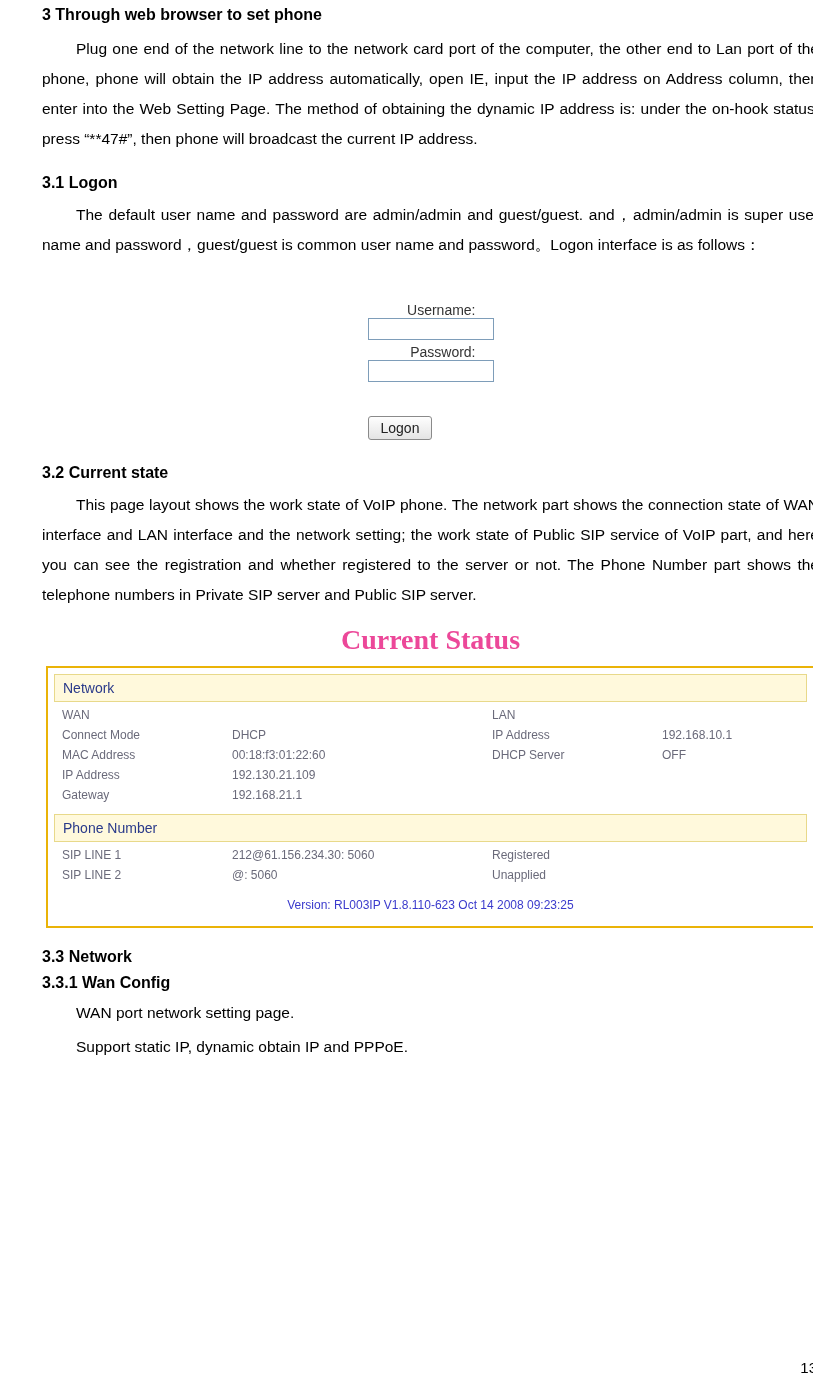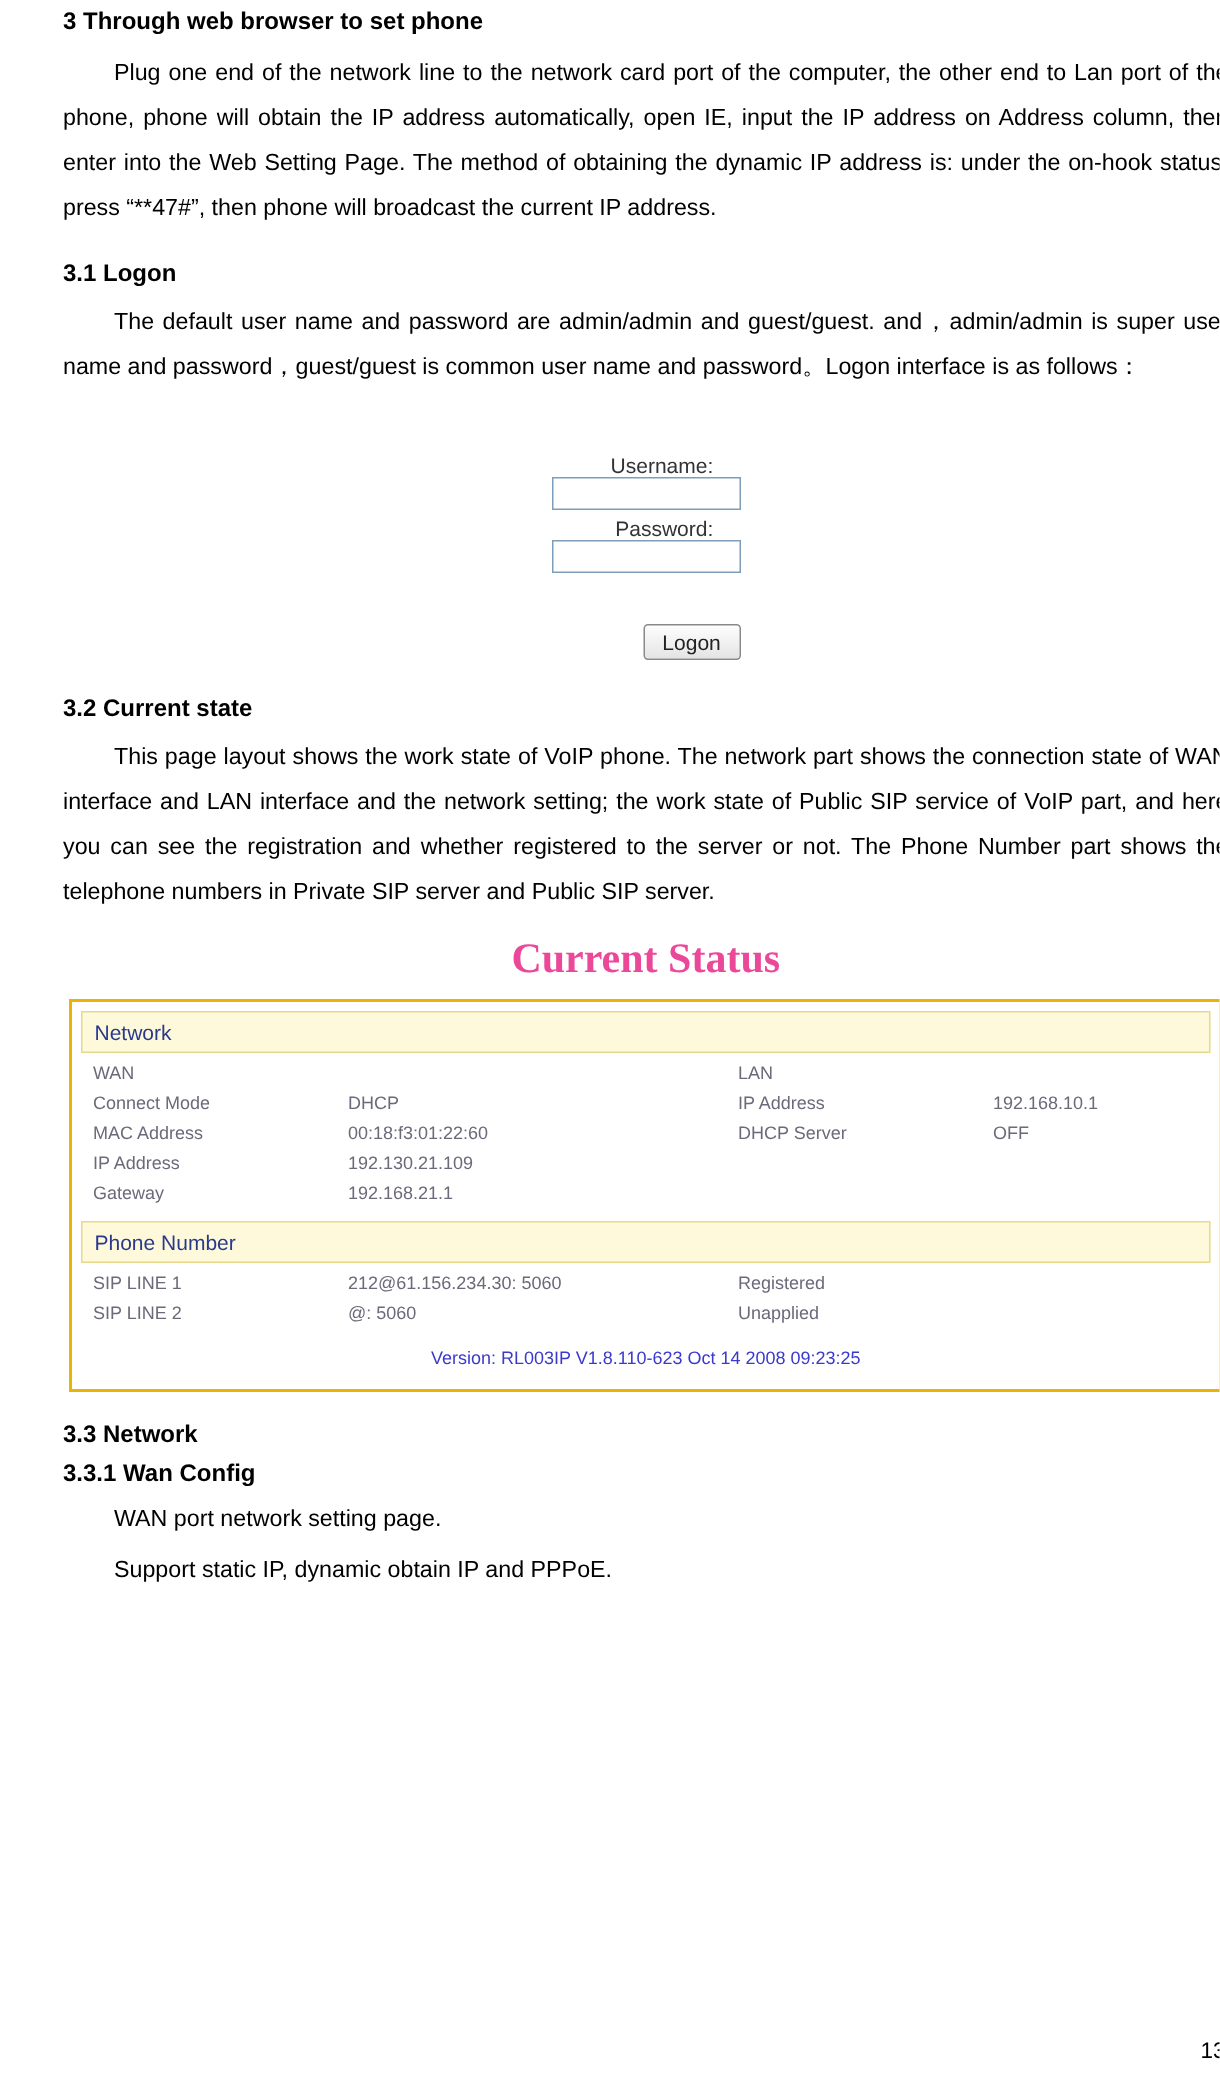--- a/index.html
+++ b/index.html
@@ -65,21 +65,21 @@
     padding-right: 2px;
   }
   .logon-input {
     width: 126px;
     height: 22px;
     border: 1px solid #7e9db9;
     background: #fff;
     box-sizing: border-box;
   }
   .logon-btn-row {
-    text-align: right;
+    text-align: left;
     margin-top: 34px;
   }
   .logon-btn {
     display: inline-block;
     padding: 3px 12px;
     font-size: 14px;
     background: linear-gradient(#fefefe, #e4e4e4);
     border: 1px solid #8a8a8a;
     border-radius: 3px;
     color: #222;

